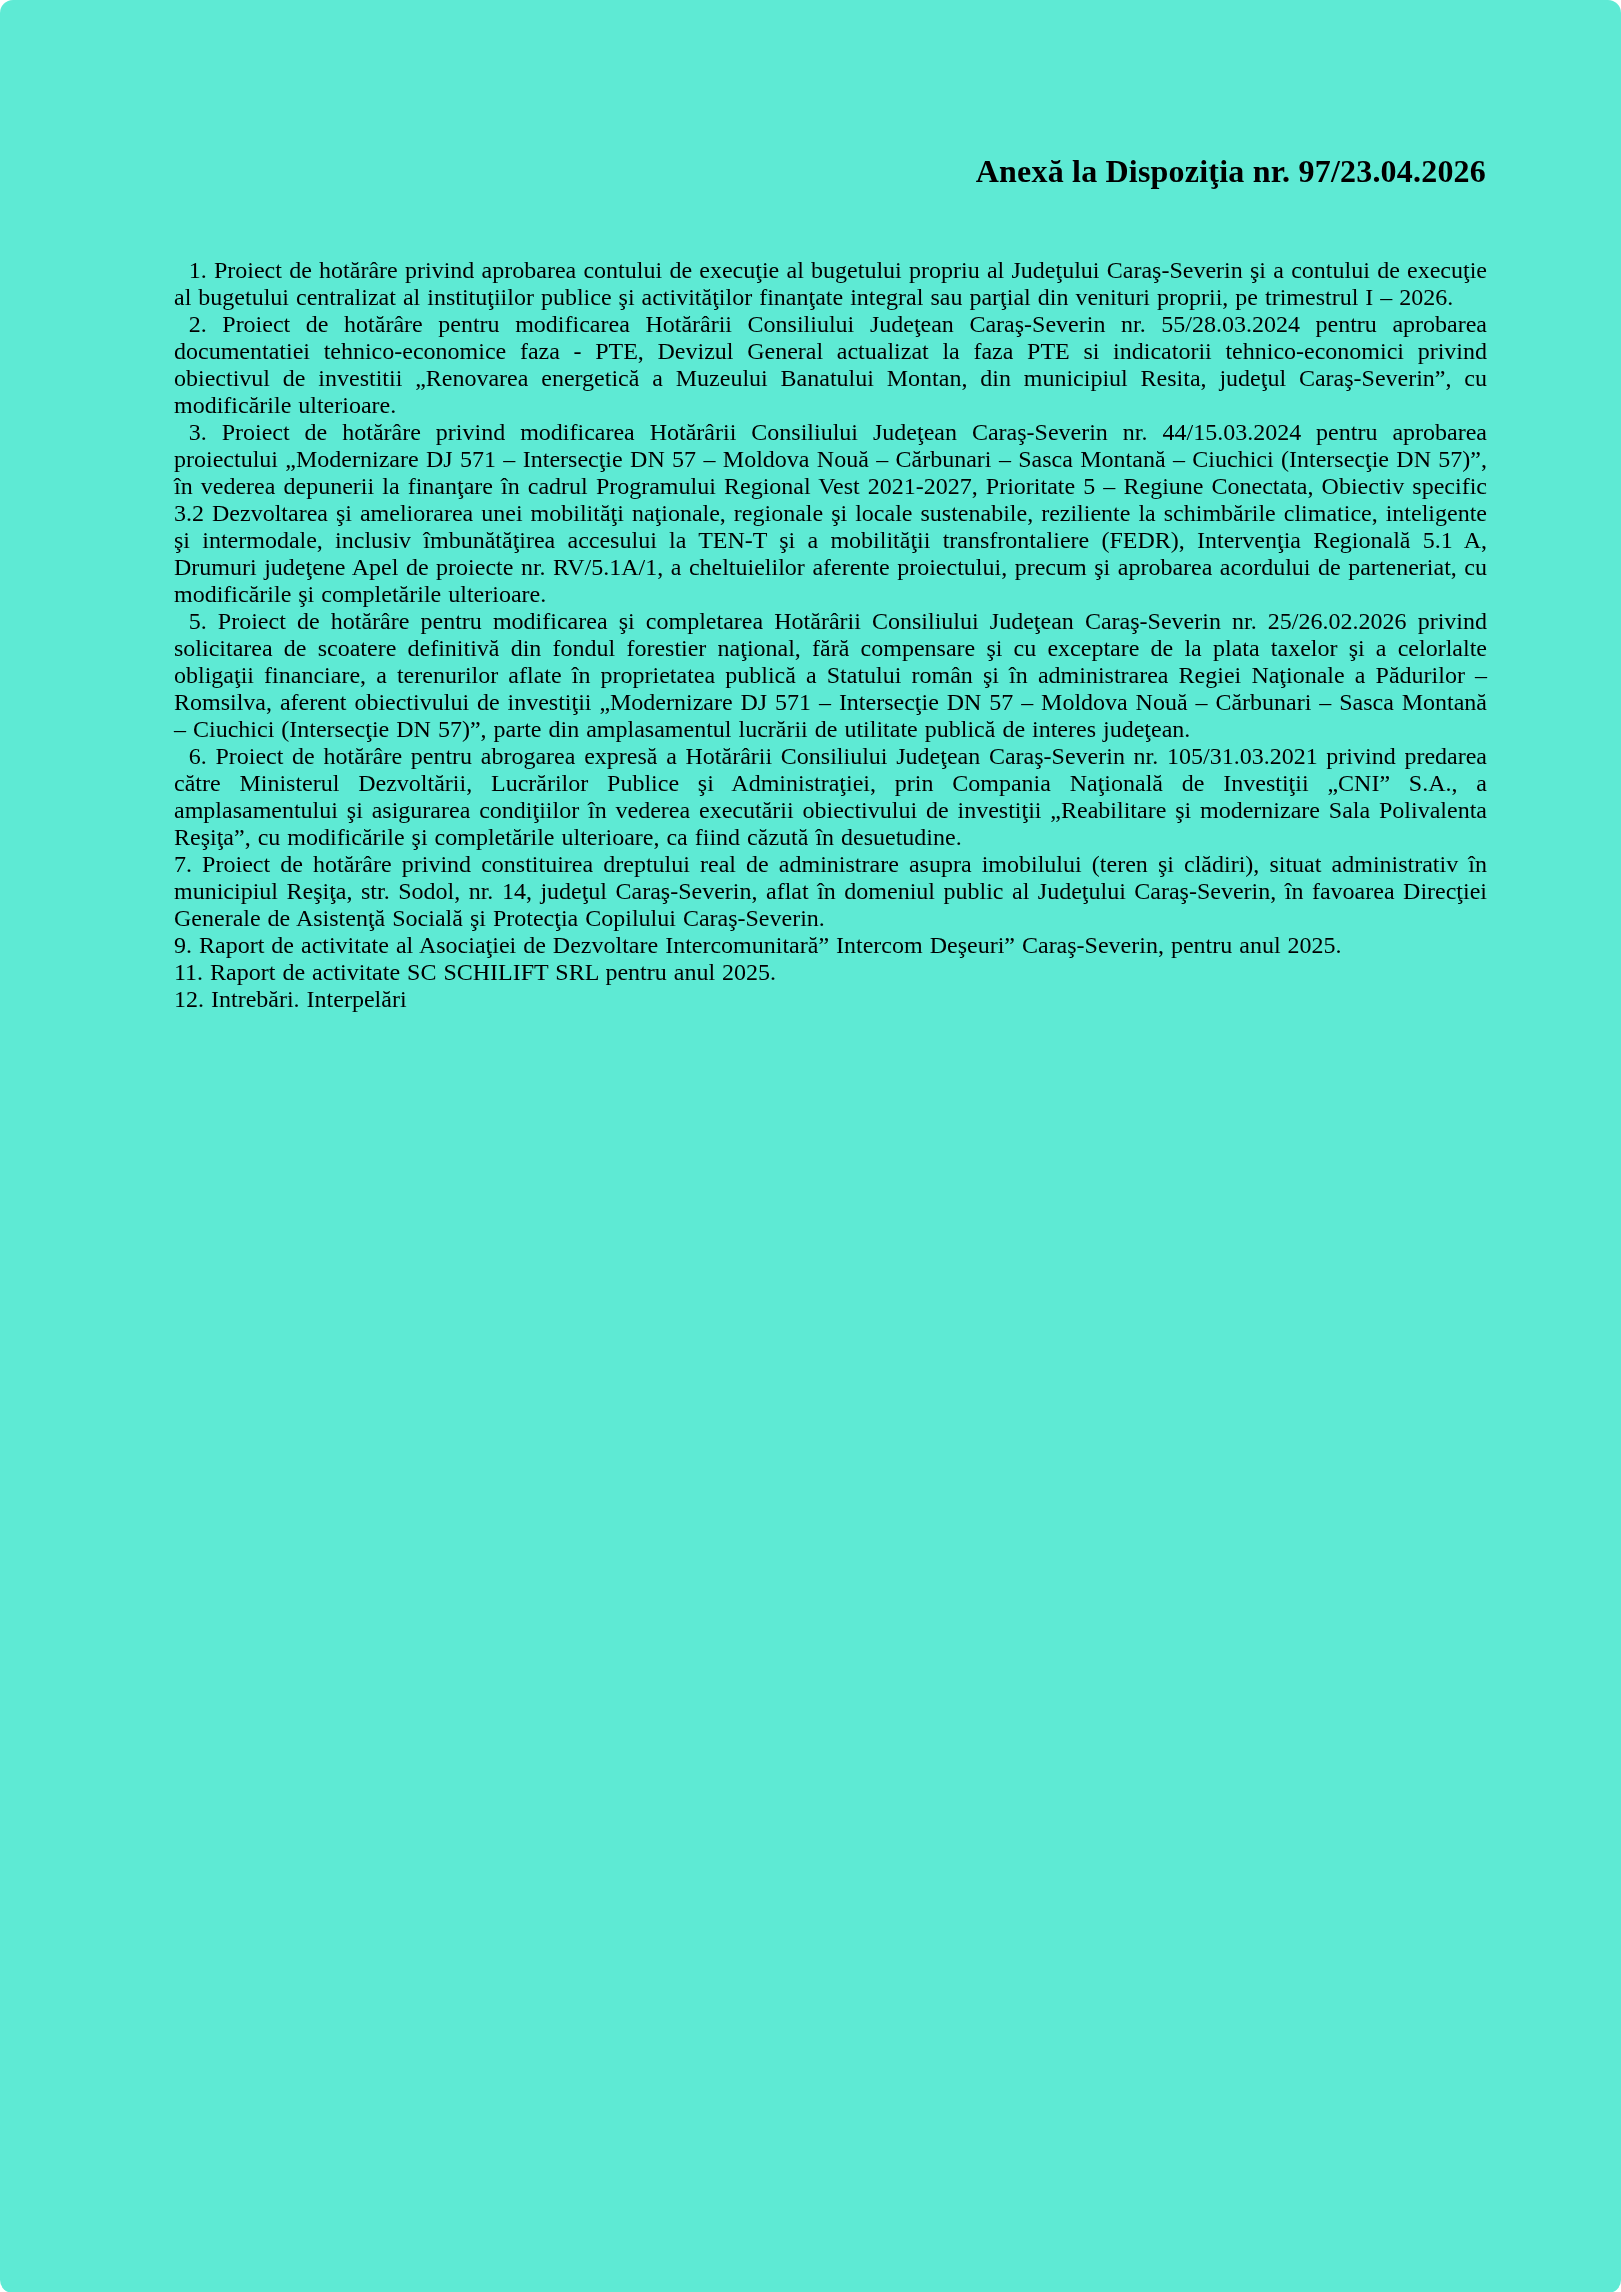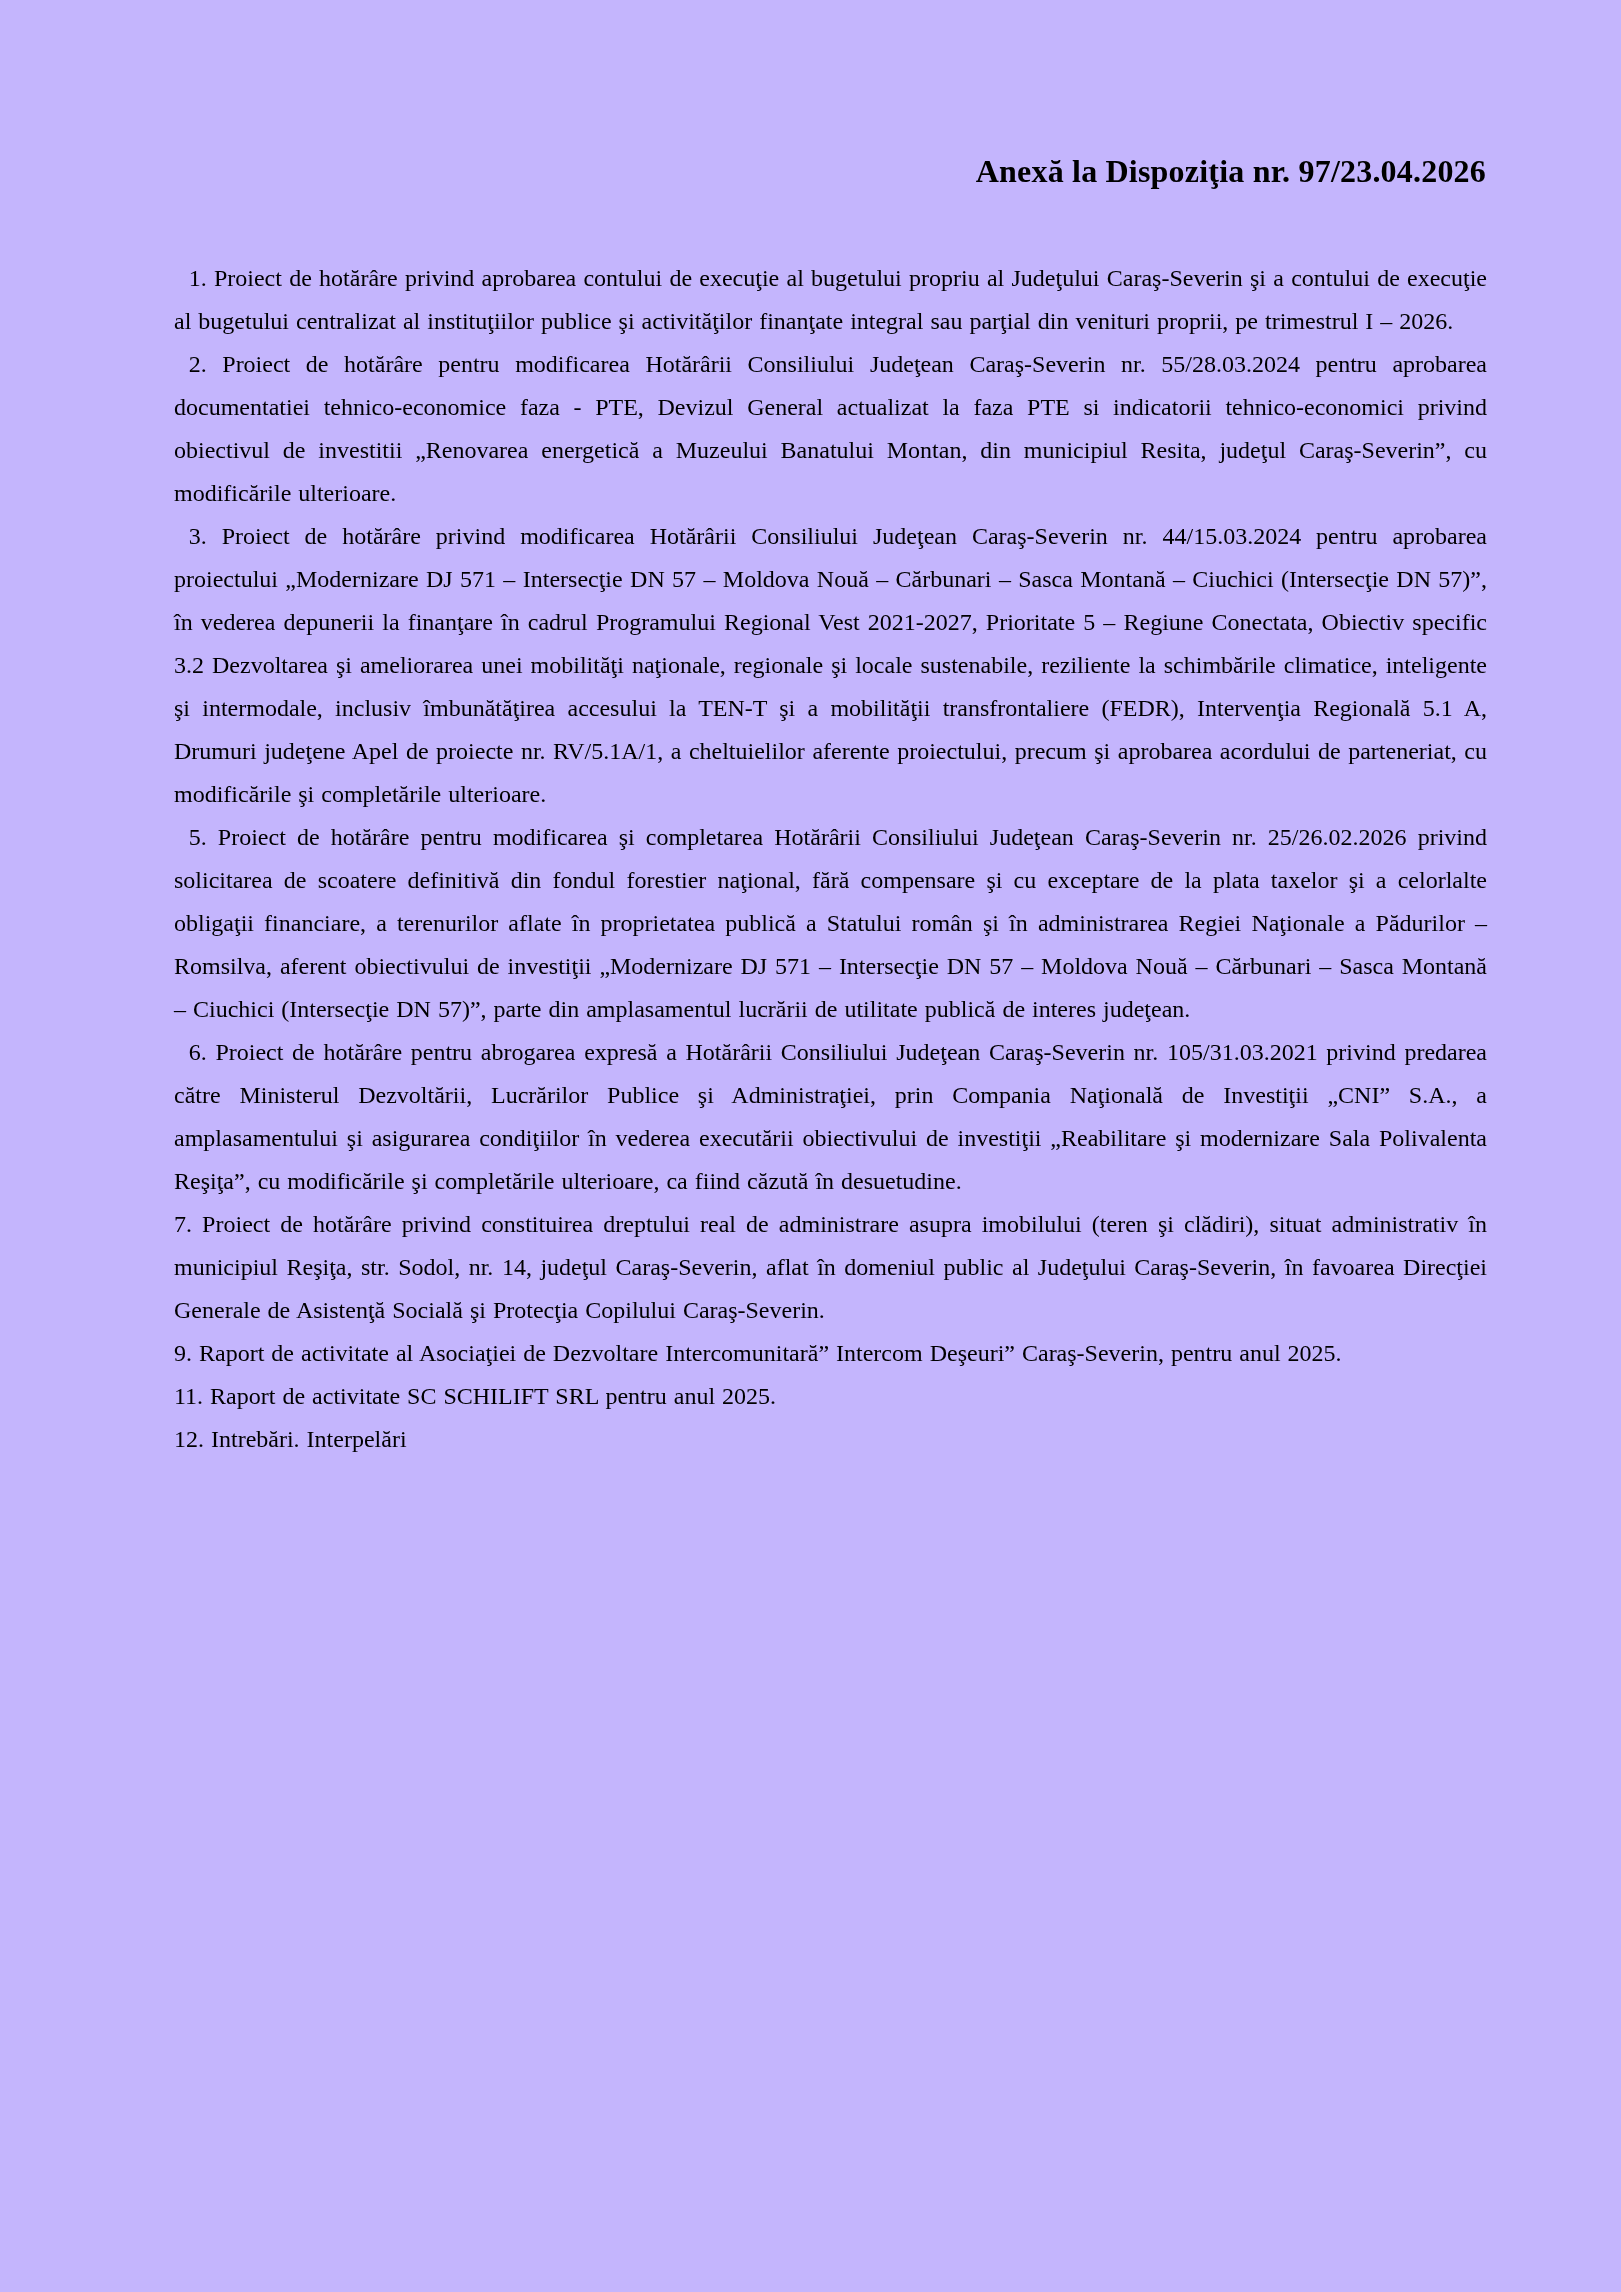--- a/index.html
+++ b/index.html
@@ -4,43 +4,44 @@
 <style>
   html, body {
     margin: 0;
     padding: 0;
     background: #ffffff;
   }
   .page {
     position: relative;
     width: 1621px;
     height: 2293px;
-    background: #c4b5fd;
+    background: #5eead4;
     color: #000000;
     font-family: "Liberation Serif", "DejaVu Serif", serif;
     overflow: hidden;
+    border-radius: 13px;
   }
   .doc-title {
     position: absolute;
     top: 153px;
     left: 0;
     width: 1486px;
     text-align: right;
     font-size: 32px;
     font-weight: 700;
     line-height: 37px;
     letter-spacing: 0.2px;
   }
   .content {
     position: absolute;
     top: 257px;
     left: 174px;
     width: 1313px;
     font-size: 24px;
-    line-height: 43px;
+    line-height: 27px;
     text-align: justify;
     word-spacing: 1px;
   }
   .content p {
     margin: 0;
     padding: 0;
   }
   .content p.indent {
     text-indent: 14.7px;
   }

